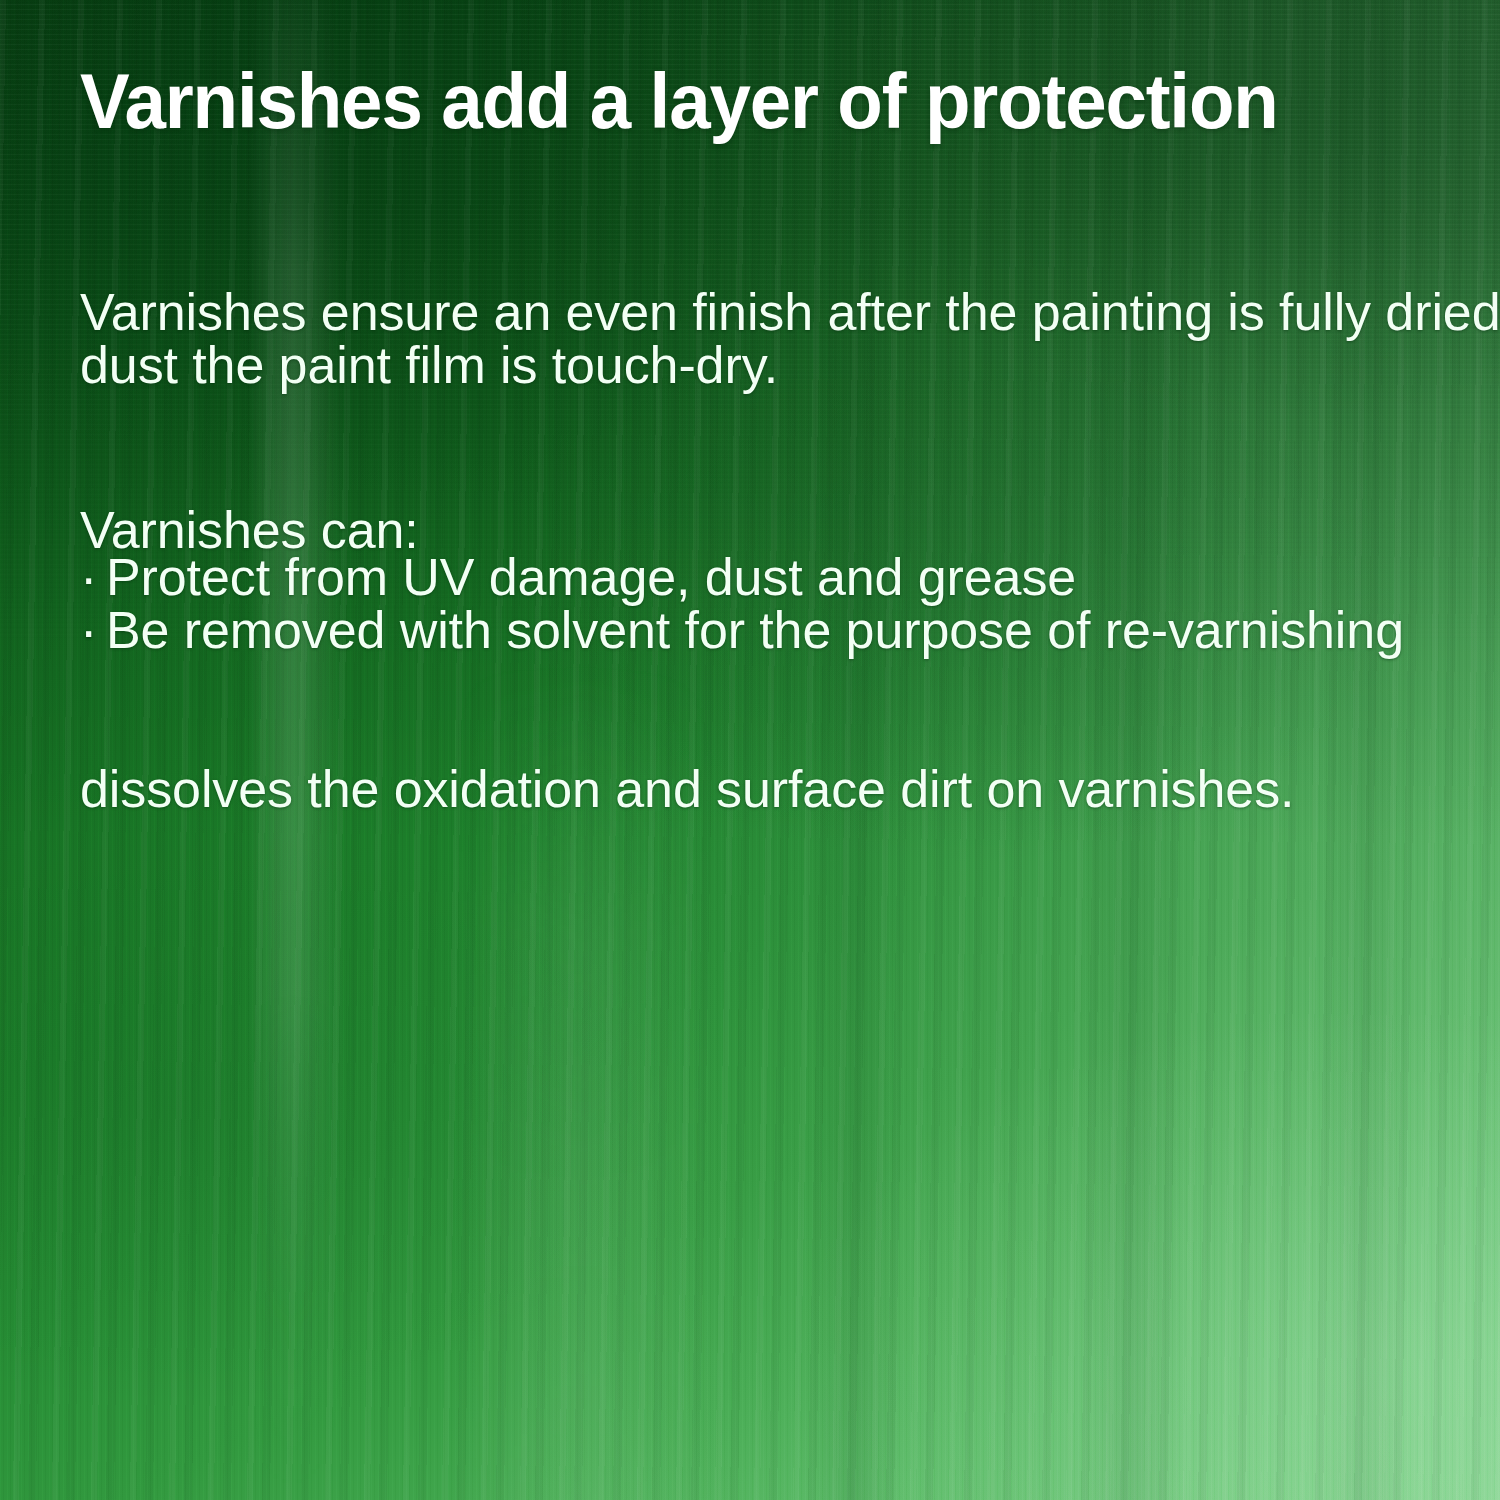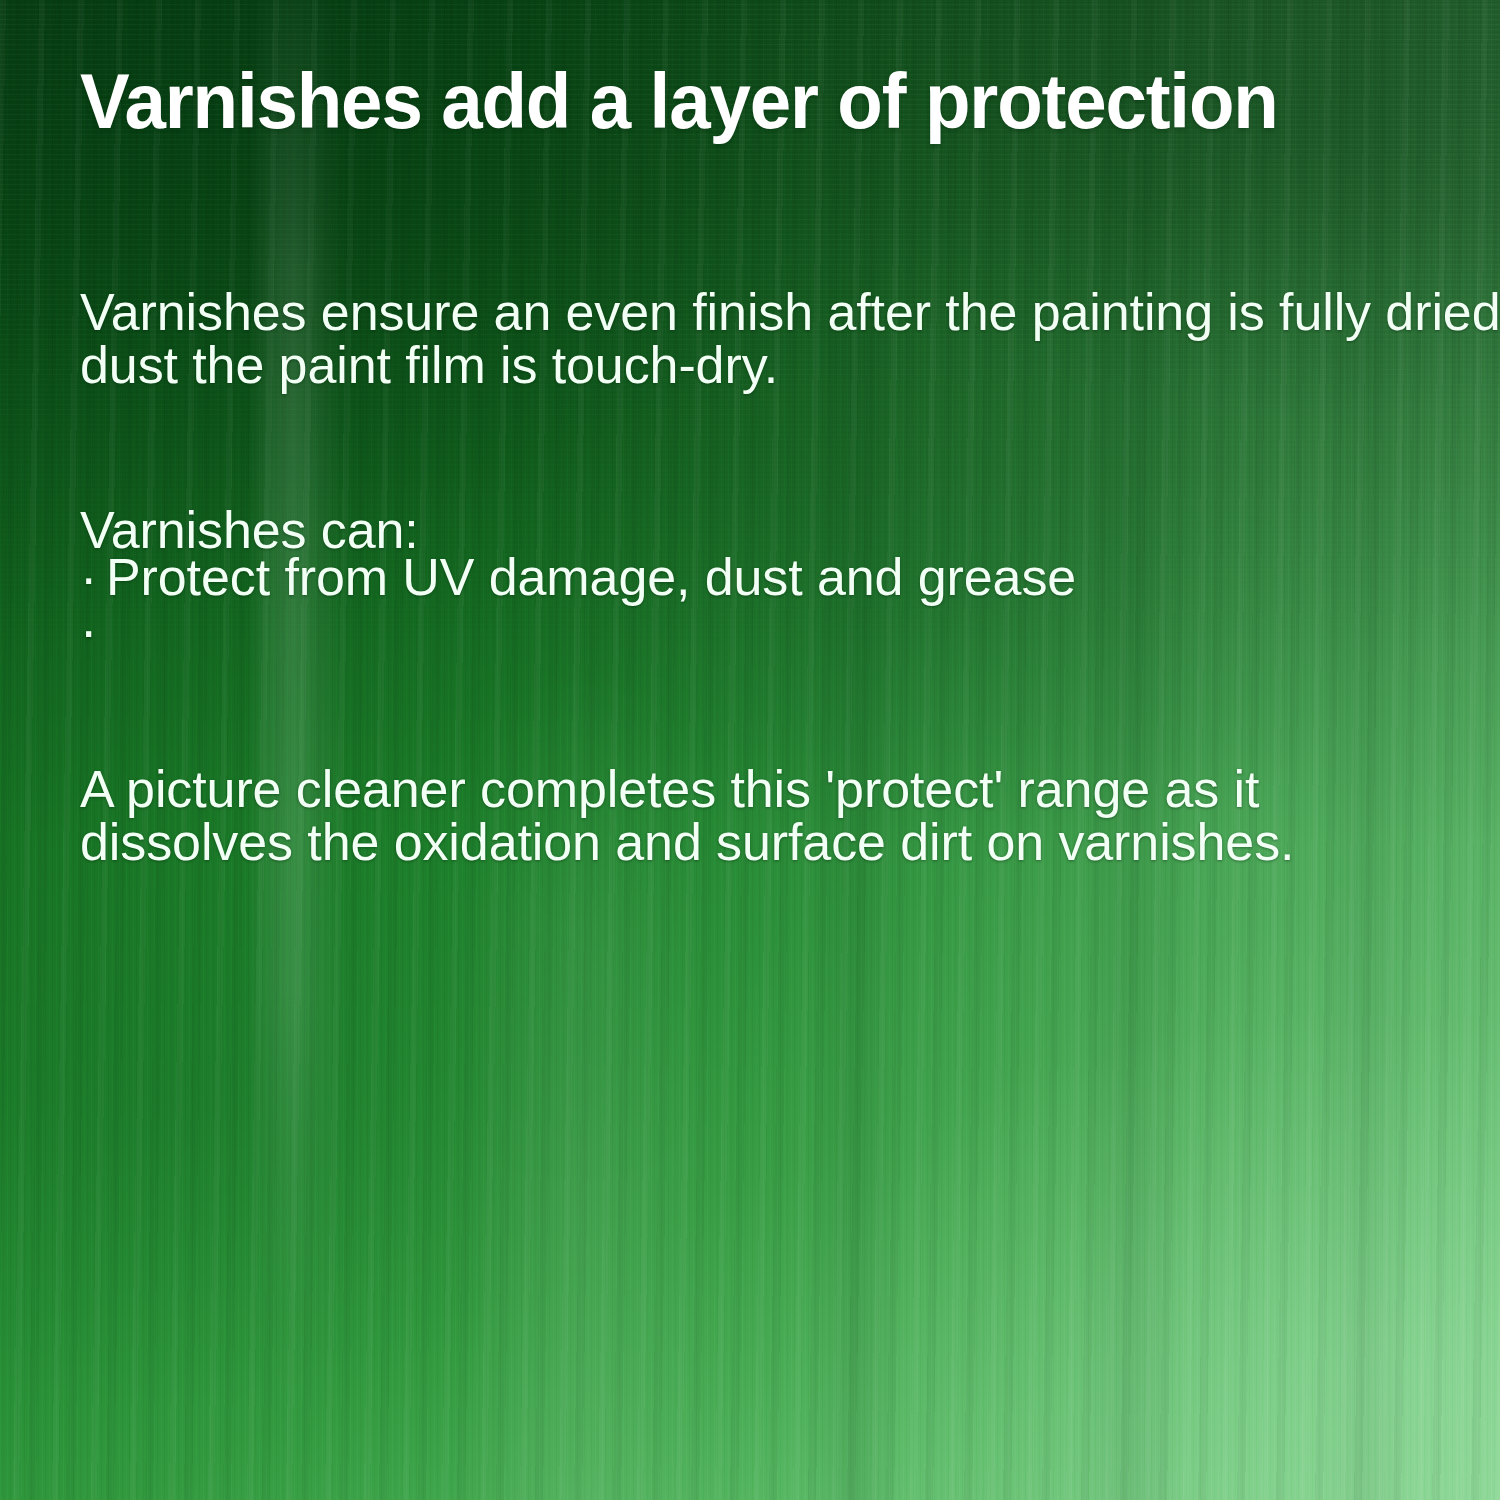--- a/index.html
+++ b/index.html
@@ -247,22 +247,22 @@
     <ul class="body-block" id="bullet-list">
       <li>
         <span class="bullet-dot">·</span>
         <span>Protect from UV damage, dust and grease</span>
       </li>
       <li>
         <span class="bullet-dot">·</span>
       </li>
       <li>
         <span class="bullet-dot">·</span>
+        <span>Be removed with solvent for the purpose of re-varnishing</span>
       </li>
     </ul>
 
     <div class="body-block" id="para-outro">
-      <span class="nowrap-line">A picture cleaner completes this 'protect' range as it</span>
       <span class="nowrap-line">dissolves the oxidation and surface dirt on varnishes.</span>
     </div>
 
   </div>
 </div>
 
 </body></html>

